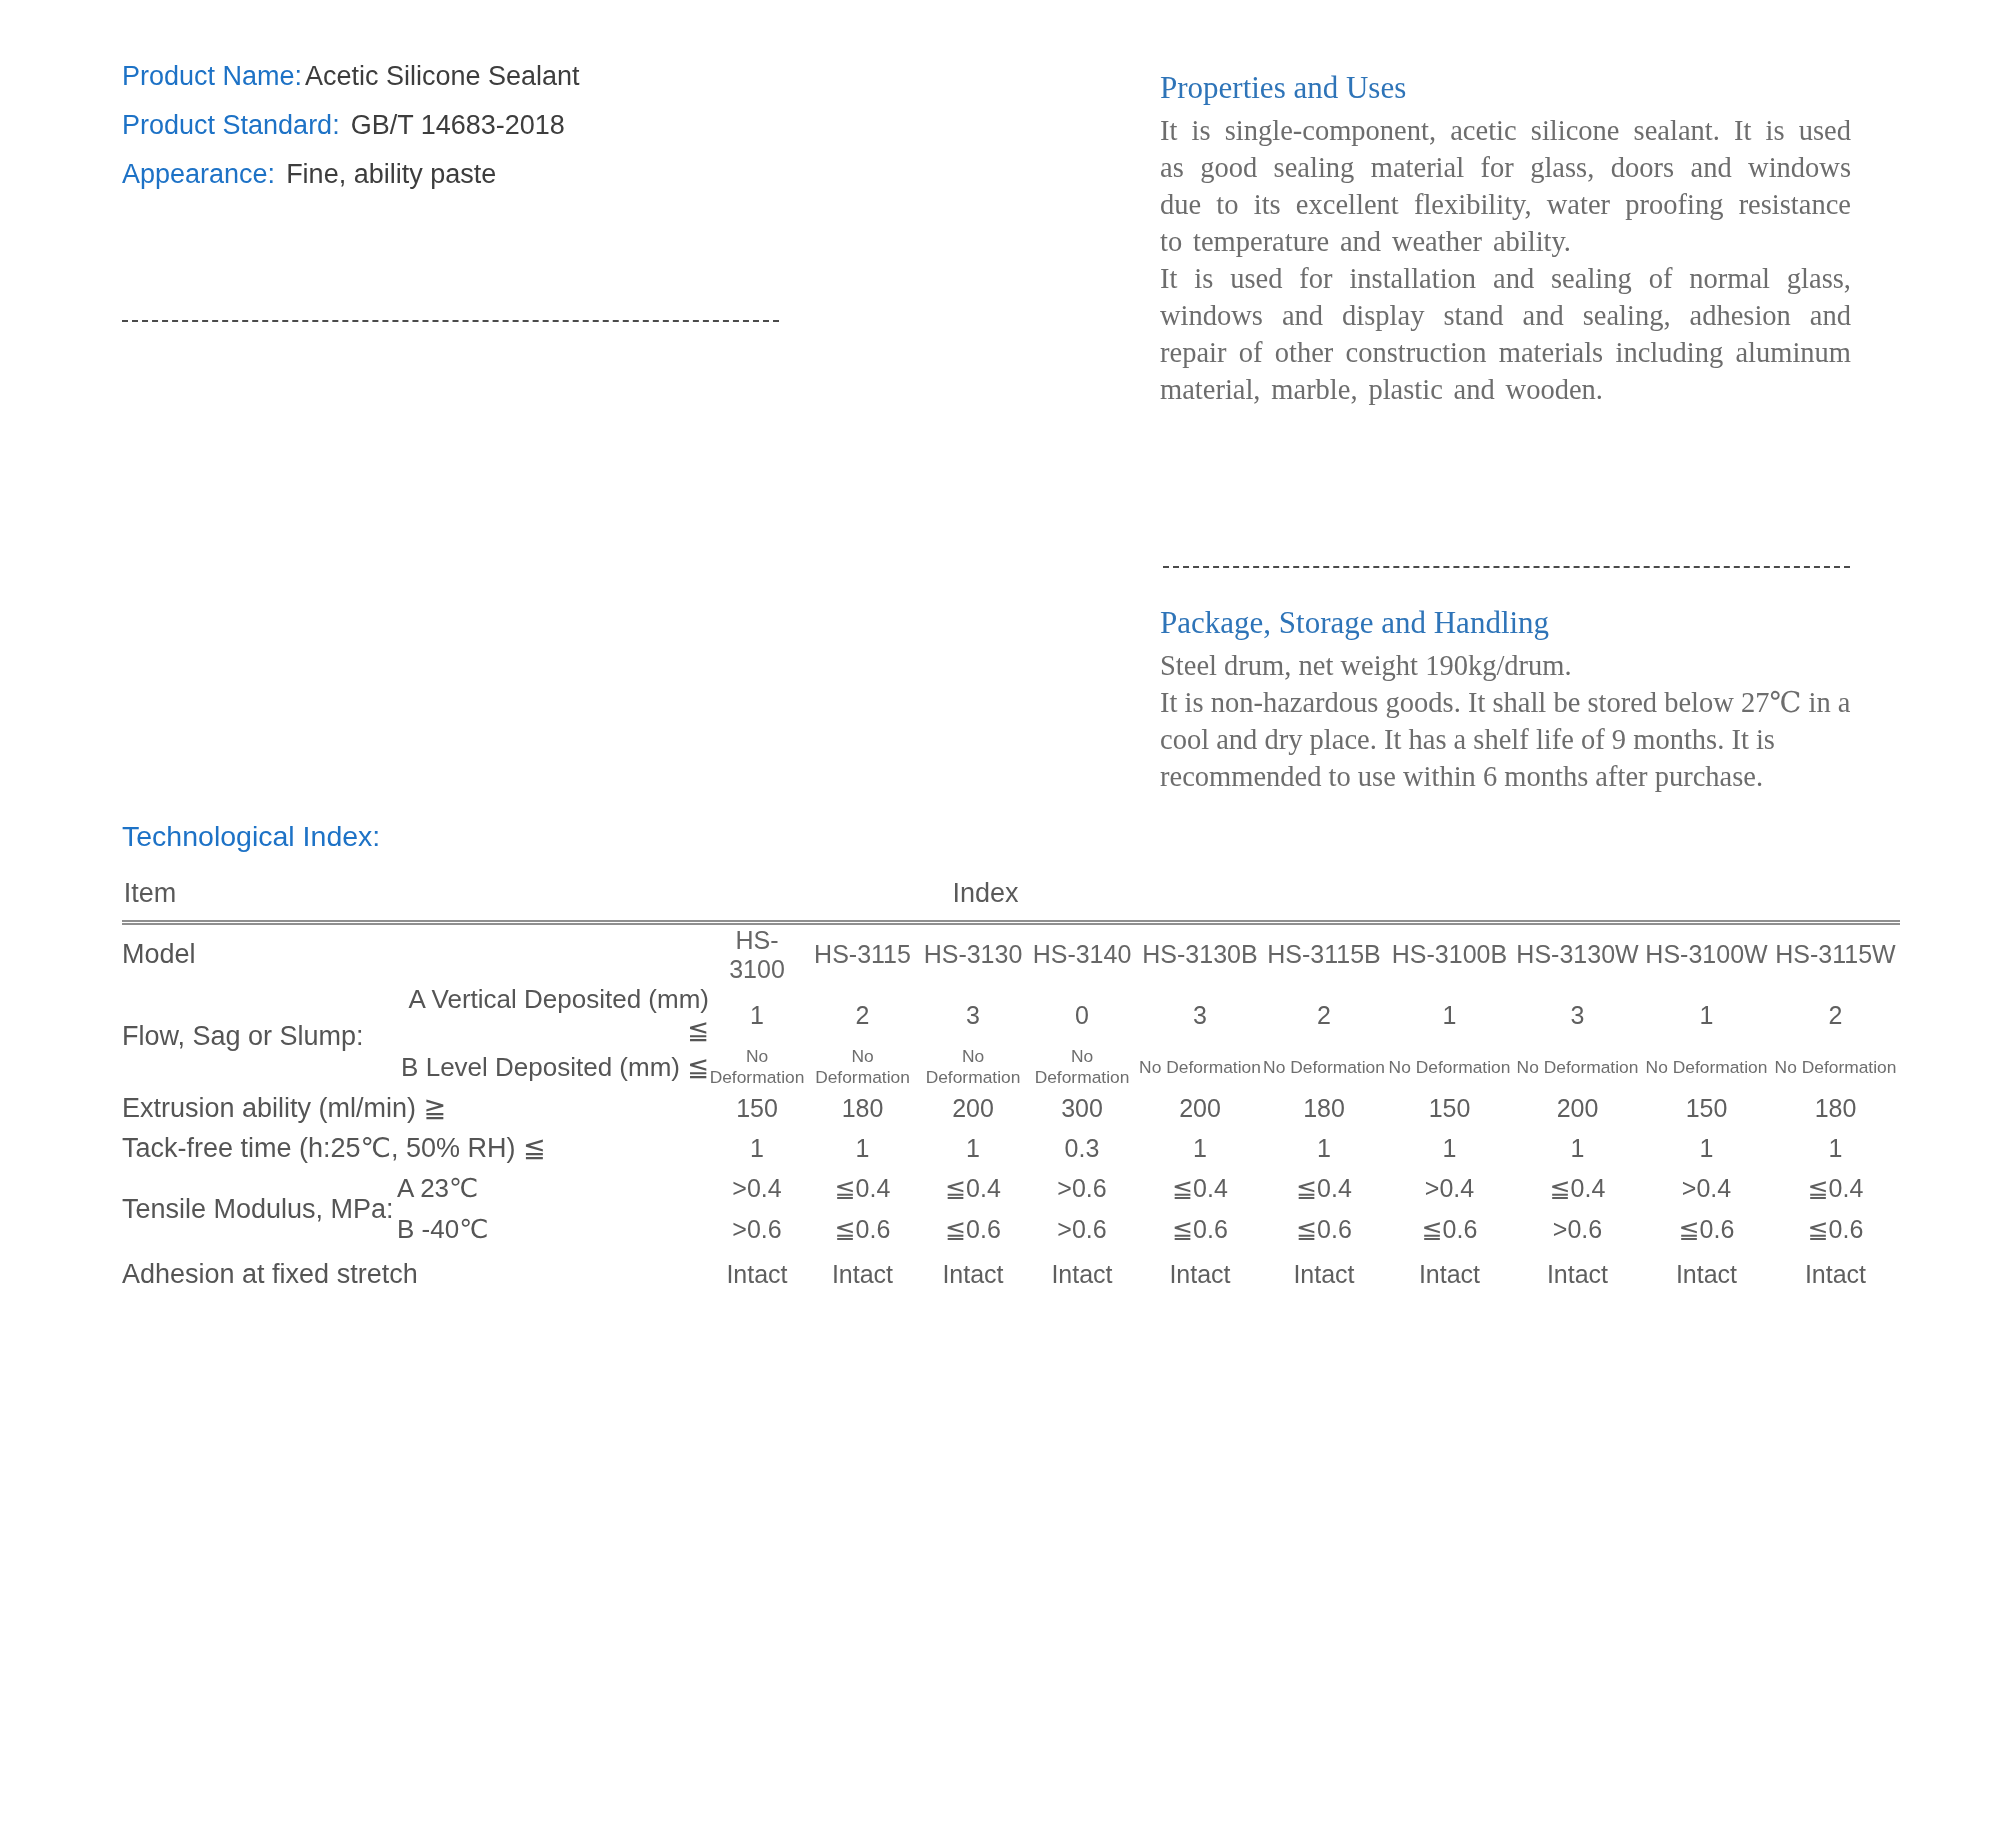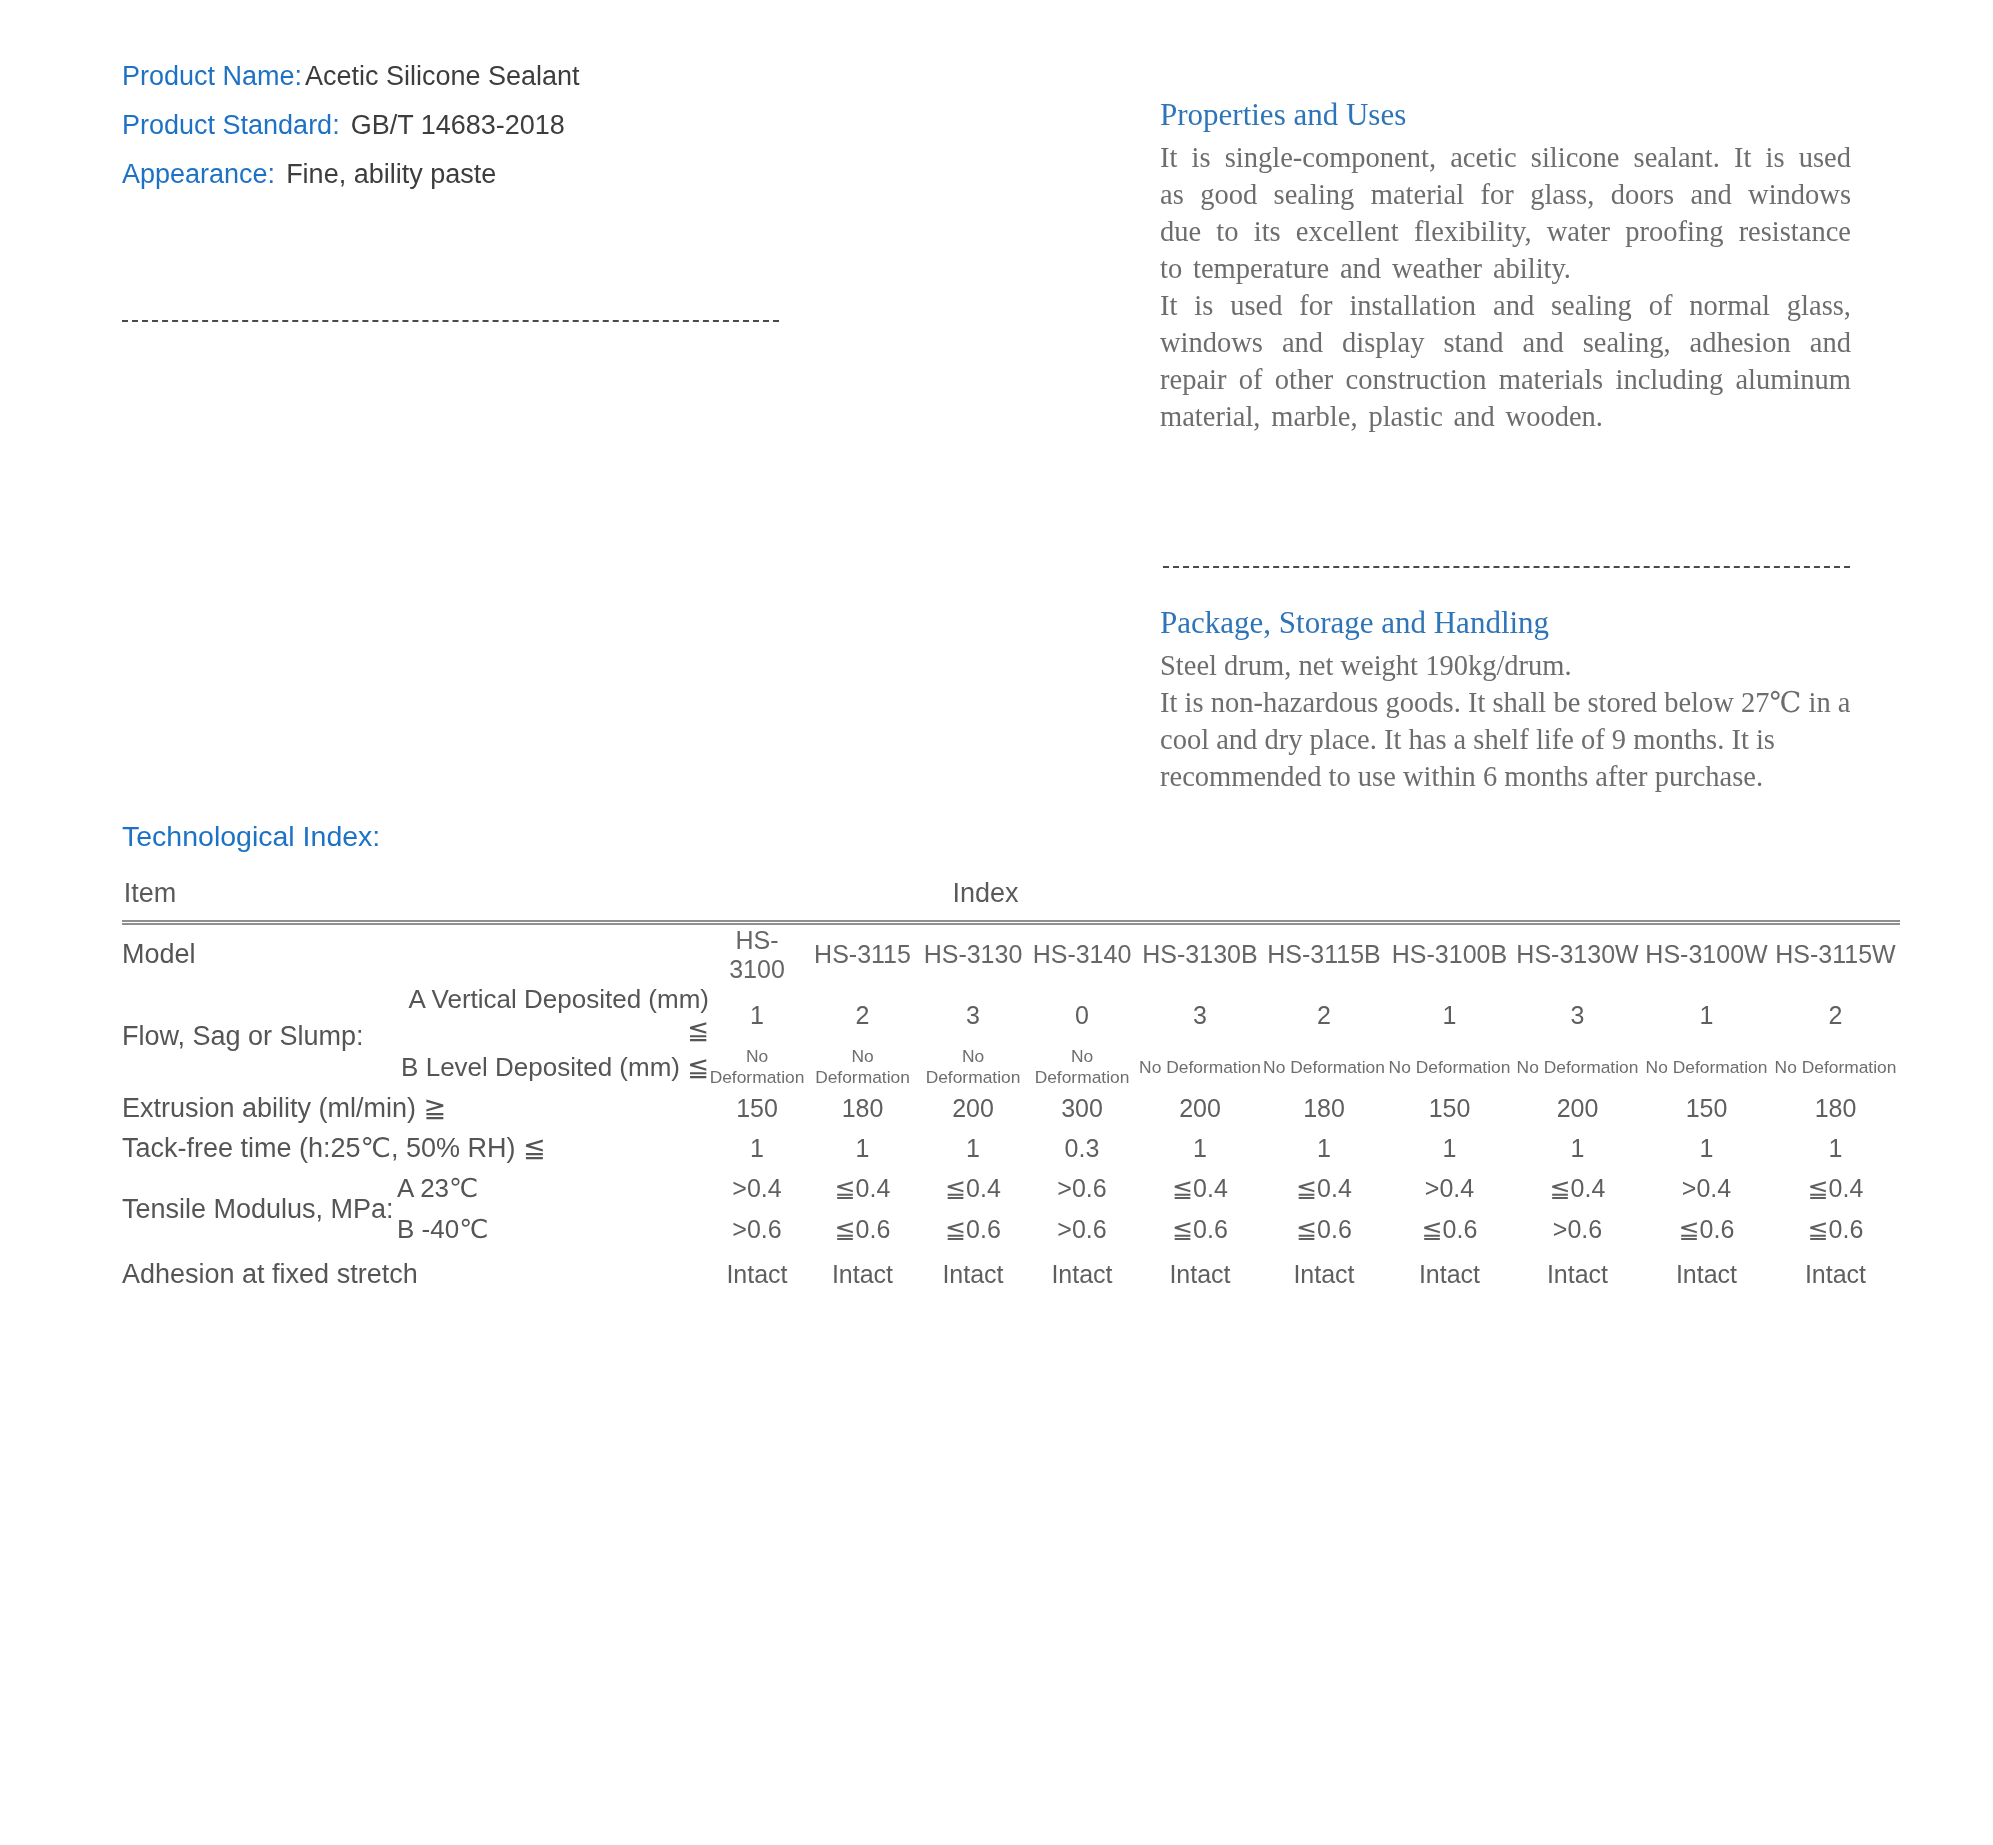--- a/index.html
+++ b/index.html
@@ -15,21 +15,21 @@
   .field{height:49px;line-height:49px;white-space:nowrap;font-size:27px;}
   .flabel{color:#1d72c6;}
   .fvalue{color:#3d3d3d;}
   .field:nth-child(1) .fvalue{margin-left:2.8px;}
   .field:nth-child(2) .fvalue{margin-left:11px;}
   .field:nth-child(3) .fvalue{margin-left:11px;}
   
   .dash-left{position:absolute;left:122px;top:320px;width:657px;border-top:2.8px dashed #4a4a4a;}
   .dash-right{position:absolute;left:1163px;top:566px;width:687px;border-top:2.8px dashed #4a4a4a;}
   
-  .right-col{position:absolute;left:1160px;top:96px;width:691px;
+  .right-col{position:absolute;left:1160px;top:69px;width:691px;
     font-family:"Liberation Serif","DejaVu Serif",serif;}
   .right-col h2{
     margin:0 0 5.5px 0;font-size:31px;font-weight:normal;color:#2e74b8;line-height:37px;}
   .right-col p{
     margin:0;font-size:28.5px;line-height:37px;color:#6d6d6d;
     text-align:justify;word-spacing:3.7px;}
   .pkg-block{position:absolute;left:1160px;top:604px;width:691px;
     font-family:"Liberation Serif","DejaVu Serif",serif;}
   .pkg-block h2{margin:0 0 5.5px 0;font-size:31px;font-weight:normal;color:#2e74b8;line-height:37px;}
   .pkg-block p{margin:0;font-size:28.5px;line-height:37px;color:#6d6d6d;text-align:left;}

